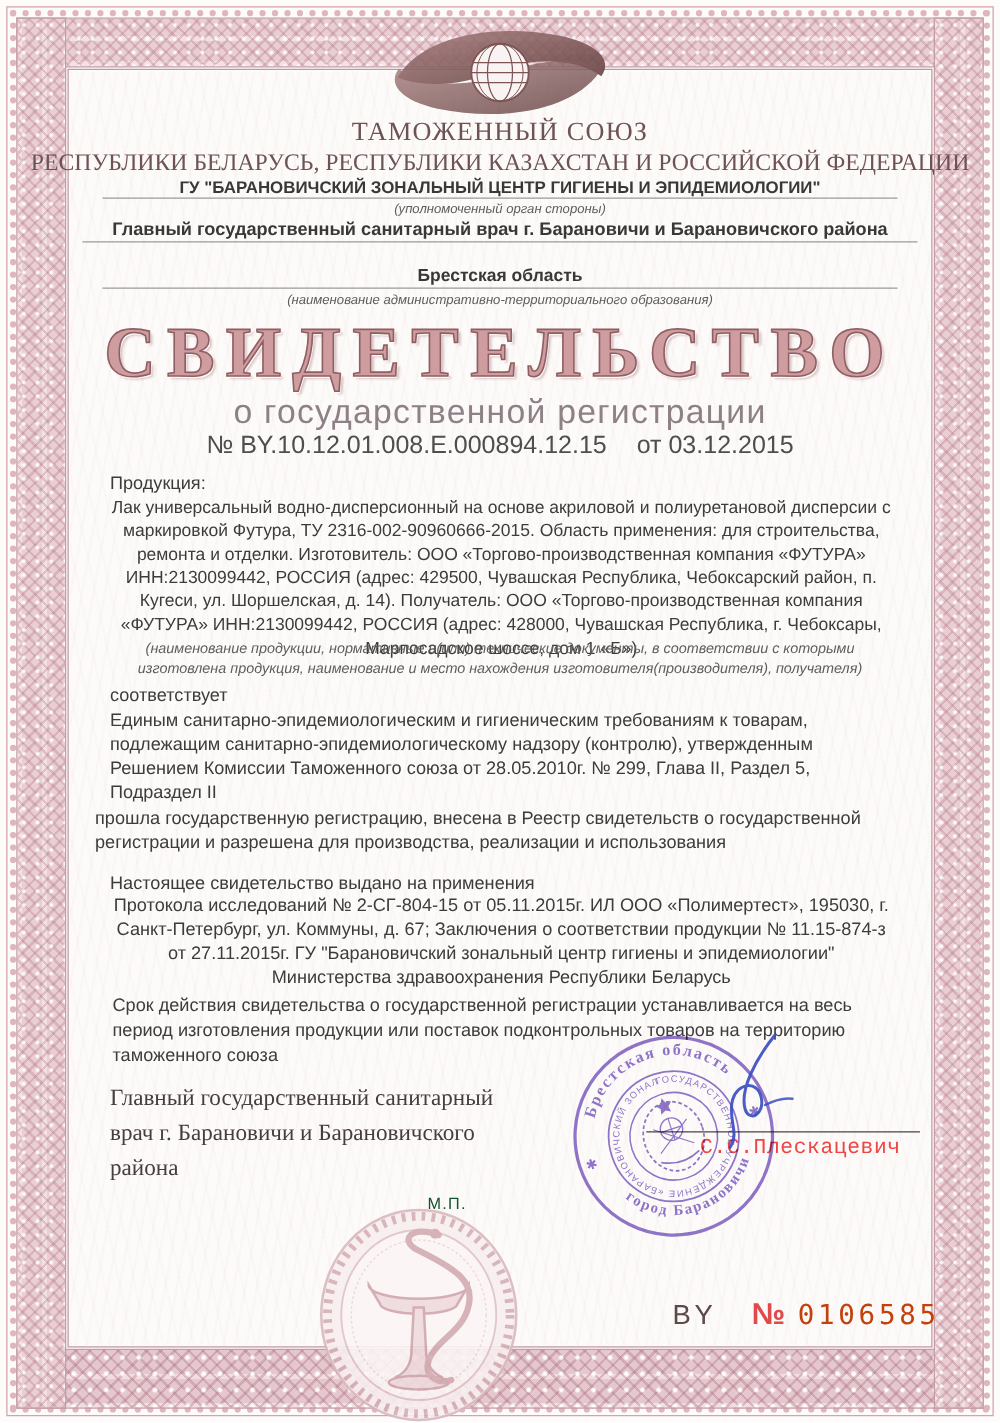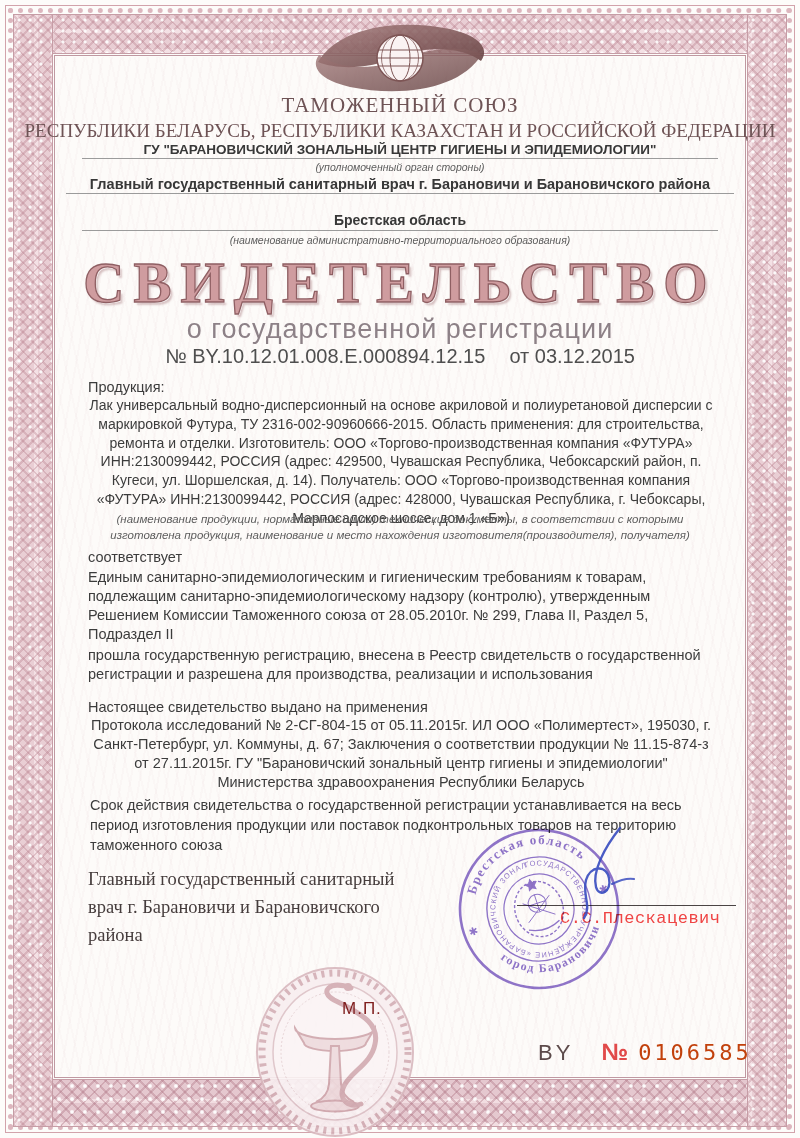--- a/index.html
+++ b/index.html
@@ -49,21 +49,21 @@
     letter-spacing:9px;color:#cf9c9f;-webkit-text-stroke:1.3px #8f5f63;
     text-shadow:1px 1px 0 rgba(255,255,255,.85), 2.5px 2.5px 2px rgba(150,95,100,.35);
     text-align:center;width:100%;}
   .cert-sub{font-size:27px;color:#8d8187;letter-spacing:1px;text-align:center;width:100%;}
   .cert-num{font-size:20px;color:#4e4e4e;text-align:center;width:100%;}
   .cert-num .datepart{margin-left:24px;}
   .body-text{font-size:14.5px;line-height:1.32;color:#3c3c3c;}
   .prod{font-weight:normal;text-align:center;font-size:14px;line-height:1.34;}
   .signer{font-family:"Liberation Serif",serif;font-size:18.5px;line-height:1.5;color:#463d3d;}
   .sig-name{font-family:Liberation Mono, monospace;font-size:17px;color:#ef4444;letter-spacing:.5px;}
-  .mp{font-size:17px;color:#7f1d1d;letter-spacing:1px;margin-top:44px;}
+  .mp{font-size:13px;color:#14532d;letter-spacing:1px;}
   .serial{display:flex;align-items:baseline;}
   .serial .cc{font-size:22px;letter-spacing:3px;color:#5c4a4a;}
   .serial .nsign{font-size:24px;color:#e14a4a;margin-left:28px;font-weight:bold;}
   .serial .digits{font-family:"DejaVu Sans Mono",monospace;font-size:22px;color:#c2410c;
     letter-spacing:3px;margin-left:10px;}
 </style>
 </head>
 <body>
 
 <div class="page">
@@ -107,21 +107,21 @@
   <div class="abs cert-sub" style="top:314px;">о государственной регистрации</div>
   <div class="abs cert-num" style="top:345px;">
     <span>№ BY.10.12.01.008.Е.000894.12.15</span><span class="datepart">от 03.12.2015</span>
   </div>
 
   <div class="abs body-text" style="left:88px;top:378px;">Продукция:</div>
   <div class="abs body-text prod" style="left:86px;width:630px;top:396px;">Лак универсальный водно-дисперсионный на основе акриловой и полиуретановой дисперсии с маркировкой Футура, ТУ 2316-002-90960666-2015. Область применения: для строительства, ремонта и отделки. Изготовитель: ООО «Торгово-производственная компания «ФУТУРА» ИНН:2130099442, РОССИЯ (адрес: 429500, Чувашская Республика, Чебоксарский район, п. Кугеси, ул. Шоршелская, д. 14). Получатель: ООО «Торгово-производственная компания «ФУТУРА» ИНН:2130099442, РОССИЯ (адрес: 428000, Чувашская Республика, г. Чебоксары, Марпосадское шоссе, дом 1 «Б»)</div>
   <div class="abs note" style="left:100px;width:600px;top:511px;font-size:11.5px;line-height:1.4;">(наименование продукции, нормативные и(или) технические документы, в соответствии с которыми изготовлена продукция, наименование и место нахождения изготовителя(производителя), получателя)</div>
   <div class="abs body-text" style="left:88px;top:548px;">соответствует</div>
   <div class="abs body-text" style="left:88px;width:622px;top:568px;">Единым санитарно-эпидемиологическим и гигиеническим требованиям к товарам, подлежащим санитарно-эпидемиологическому надзору (контролю), утвержденным Решением Комиссии Таможенного союза от 28.05.2010г. № 299, Глава II, Раздел 5, Подраздел II</div>
-  <div class="abs body-text" style="left:88px;width:622px;top:646px;">прошла государственную регистрацию, внесена в Реестр свидетельств о государственной регистрации и разрешена для производства, реализации и использования</div>
+  <div class="abs body-text" style="left:76px;width:622px;top:646px;">прошла государственную регистрацию, внесена в Реестр свидетельств о государственной регистрации и разрешена для производства, реализации и использования</div>
   <div class="abs body-text" style="left:88px;top:698px;">Настоящее свидетельство выдано на применения</div>
   <div class="abs body-text" style="left:88px;width:626px;top:716px;line-height:1.3;text-align:center;">Протокола исследований № 2-СГ-804-15 от 05.11.2015г. ИЛ ООО «Полимертест», 195030, г. Санкт-Петербург, ул. Коммуны, д. 67; Заключения о соответствии продукции № 11.15-874-з от 27.11.2015г. ГУ "Барановичский зональный центр гигиены и эпидемиологии" Министерства здравоохранения Республики Беларусь</div>
   <div class="abs body-text" style="left:90px;width:606px;top:795px;line-height:1.38;">Срок действия свидетельства о государственной регистрации устанавливается на весь период изготовления продукции или поставок подконтрольных товаров на территорию таможенного союза</div>
 
   <div class="abs signer" style="left:88px;top:866px;width:340px;">Главный государственный санитарный врач г. Барановичи  и Барановичского района</div>
 
   <svg class="abs" style="left:453px;top:823px;z-index:4;mix-blend-mode:multiply;opacity:.85;" width="172" height="172" viewBox="0 0 172 172">
     <g fill="#7c5ec5" transform="rotate(-18 86 86)">
       <circle cx="86" cy="86" r="79" fill="none" stroke="#7c5ec5" stroke-width="2.6"></circle>
       <circle cx="86" cy="86" r="52" fill="none" stroke="#7c5ec5" stroke-width="1.4"></circle>

